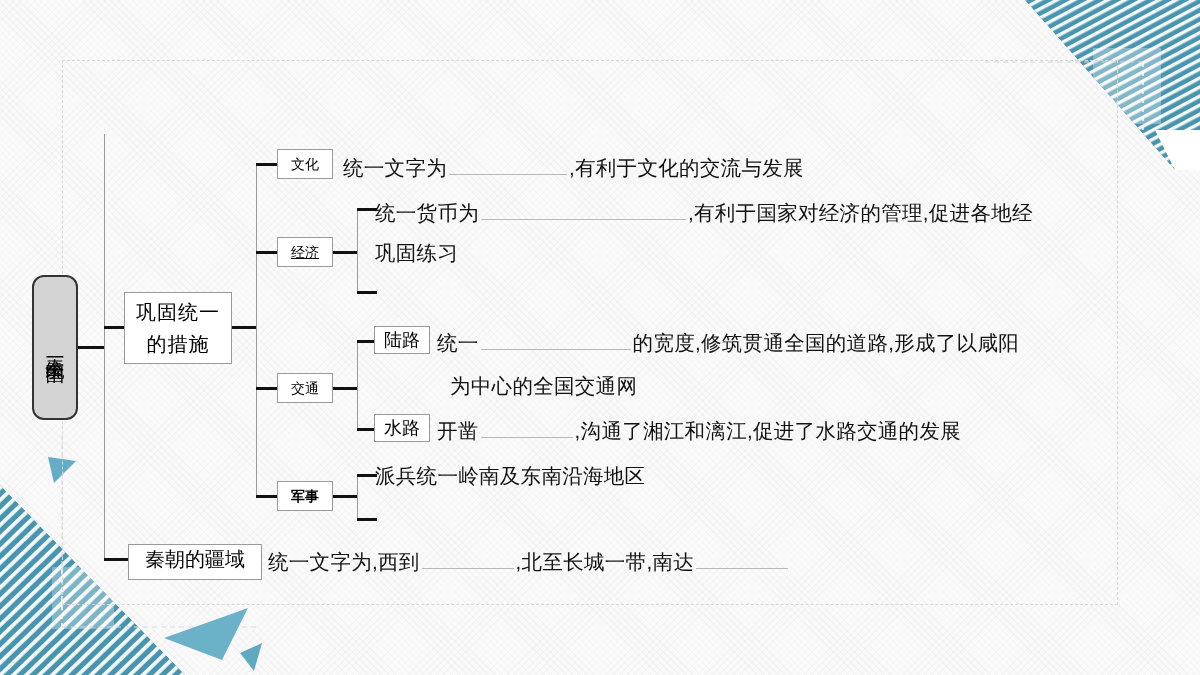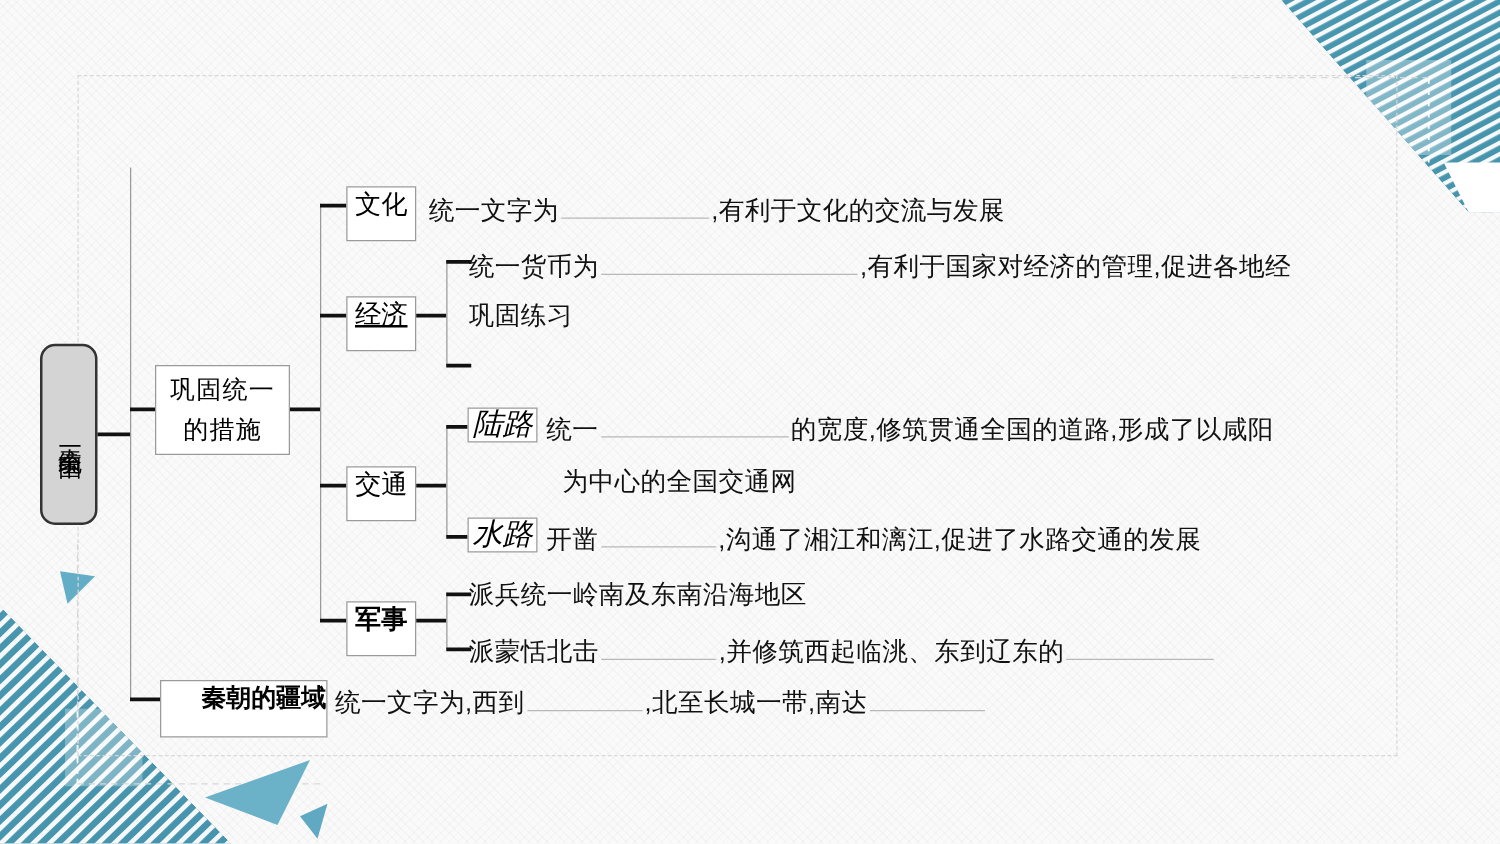--- a/index.html
+++ b/index.html
@@ -89,40 +89,39 @@
   }
   #node-measures {
     left: 124px; top: 292px;
     width: 108px; height: 72px;
     display: flex; flex-direction: column;
     align-items: center; justify-content: center;
     font-size: 20px; line-height: 32px;
     letter-spacing: 1px;
   }
   .cat-node {
-    width: 56px; height: 44px;
-    font-size: 21px; line-height: 28px;
+    width: 56px; height: 30px;
+    font-size: 14px; line-height: 28px;
     letter-spacing: 0px;
   }
   #node-culture   { left: 277px; top: 149px; }
   #node-economy   { left: 277px; top: 237px; text-decoration: underline; }
   #node-traffic   { left: 277px; top: 373px; }
   #node-military  { left: 277px; top: 481px; font-weight: bold; }
   .sub-node {
     width: 56px; height: 28px;
-    font-size: 24px; line-height: 26px; font-style: italic;
+    font-size: 18px; line-height: 26px;
   }
   #node-land  { left: 374px; top: 326px; }
   #node-water { left: 374px; top: 414px; }
   #node-territory {
     left: 128px; top: 544px;
-    width: 134px; height: 46px;
+    width: 134px; height: 36px;
     font-size: 20px; line-height: 28px;
-    font-weight: 700;
-    text-align: right;
+    font-weight: 400;
   }
 
   
   .hline { position: absolute; background: #111; height: 3px; }
   .vline { position: absolute; background: #9a9a9a; width: 1px; }
 
   
   .row {
     position: absolute;
     font-size: 20.5px;
@@ -281,21 +280,18 @@
     <span>统一</span><span class="blank b-lg"></span><span>的宽度,修筑贯通全国的道路,形成了以咸阳</span>
   </div>
   <div class="row" id="row-land-b">为中心的全国交通网</div>
 
   <div class="row" id="row-water">
     <span>开凿</span><span class="blank b-sm"></span><span>,沟通了湘江和漓江,促进了水路交通的发展</span>
   </div>
 
   <div class="row" id="row-mil-1">派兵统一岭南及东南沿海地区</div>
 
-  <div class="row" id="row-mil-2">
-    <span>派蒙恬北击</span><span class="blank b-sm"></span><span>,并修筑西起临洮、东到辽东的</span><span class="blank b-md"></span>
-  </div>
 
   <div class="row" id="row-territory">
     <span>统一文字为,西到</span><span class="blank b-sm"></span><span>,北至长城一带,南达</span><span class="blank b-sm"></span>
   </div>
 
 </div>
 
 </body></html>

